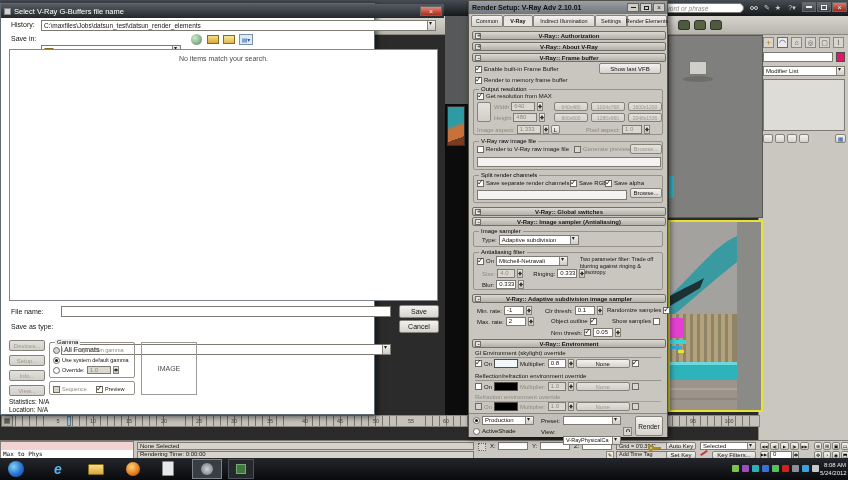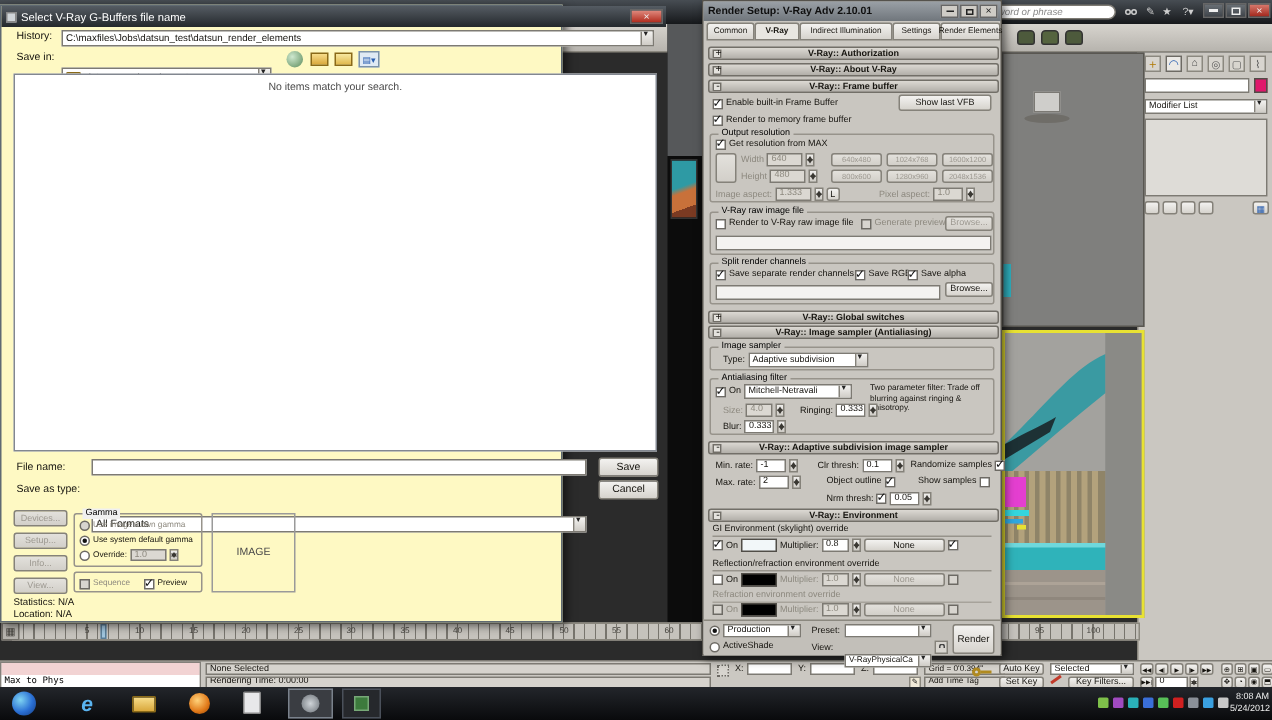--- a/index.html
+++ b/index.html
@@ -232,21 +232,21 @@
     <span class="a tray" style="left:782px;top:7px;background:#d02020"></span>
     <span class="a tray" style="left:792px;top:7px;background:#8a9098"></span>
     <span class="a tray" style="left:802px;top:7px;background:#3aa0e0"></span>
     <span class="a tray" style="left:812px;top:7px;background:#c8c8c8"></span>
     <div class="a" style="left:820px;top:3px;width:26px;color:#eee;font-size:6px;text-align:right;line-height:8px">
       <div>8:08 AM</div>
       <div>5/24/2012</div>
     </div>
   </div>
 
-  <div class="a" style="left:0;top:3px;width:375px;height:412px;background:#fef9c3;border:1px solid #5f6a72;box-shadow:2px 2px 6px rgba(0,0,0,.6)">
+  <div class="a" style="left:0;top:3px;width:375px;height:412px;background:#ffffff;border:1px solid #5f6a72;box-shadow:2px 2px 6px rgba(0,0,0,.6)">
     <div class="a" style="left:0;top:0;width:443px;height:14px;background:linear-gradient(#555c63,#24282c);display:flex;align-items:center">
       <span style="width:7px;height:7px;background:#cfd4d8;border:1px solid #888;margin:0 3px"></span>
       <span style="color:#fff;font-size:7.5px">Select V-Ray G-Buffers file name</span>
       <span class="wbtn" style="margin-left:auto;margin-right:2px;width:22px;background:linear-gradient(#e08a7e,#b02a1c)">×</span>
     </div>
     <span class="a lbl" style="left:10px;top:17px;font-size:7px">History:</span>
     <div class="a dd" style="left:40px;top:16px;width:395px;height:11px;font-size:6.5px">
         <span>C:\maxfiles\Jobs\datsun_test\datsun_render_elements</span>
         <span class="da"></span>
       </div>

